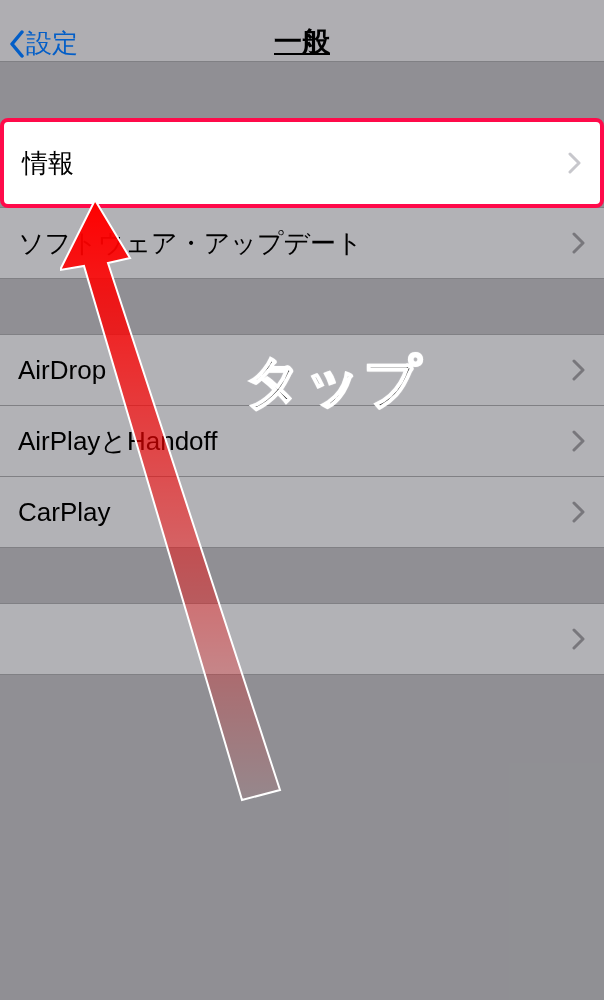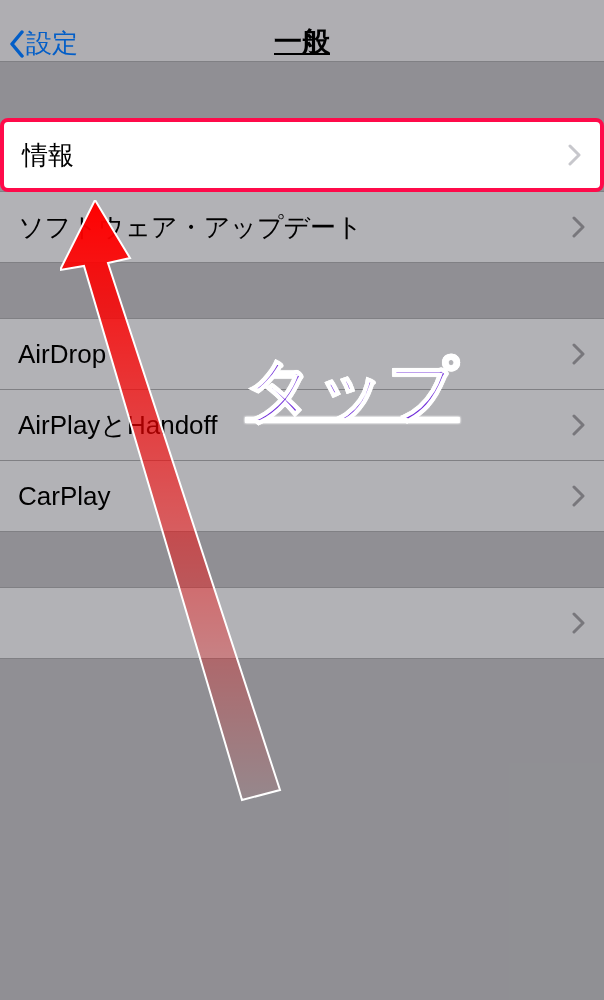--- a/index.html
+++ b/index.html
@@ -73,21 +73,21 @@
     }
     .row .chev {
       margin-left: auto;
       color: #9a999f;
     }
     .row.highlighted {
       background: #ffffff;
       border: 4px solid #ff0a4a;
       border-radius: 8px;
       z-index: 20;
-      height: 74px;
+      height: 90px;
     }
     .row.highlighted .chev {
       color: #c7c7cc;
     }
     .chev svg {
       width: 14px;
       height: 22px;
       display: block;
     }
     .annotation-arrow {
@@ -95,28 +95,27 @@
       top: 200px;
       left: 60px;
       z-index: 30;
       pointer-events: none;
     }
     .annotation-text {
       position: absolute;
       top: 345px;
       left: 245px;
       z-index: 30;
-      font-size: 68px;
+      font-size: 56px;
       font-weight: 700;
-      color: #6d28d9;
+      color: #000000;
       -webkit-text-stroke: 2px #ffffff;
       text-shadow: 0 0 2px #fff, 0 0 2px #fff;
       pointer-events: none;
       letter-spacing: 2px;
-      text-decoration: underline;
     }
   </style>
 </head>
 <body>
 
 <div class="nav">
   <div class="back-btn">
     <svg class="chevron-back" viewBox="0 0 18 28">
       <polyline points="14,2 4,14 14,26" fill="none" stroke="#0579ff" stroke-width="3.5" stroke-linecap="round" stroke-linejoin="round"></polyline>
     </svg>

